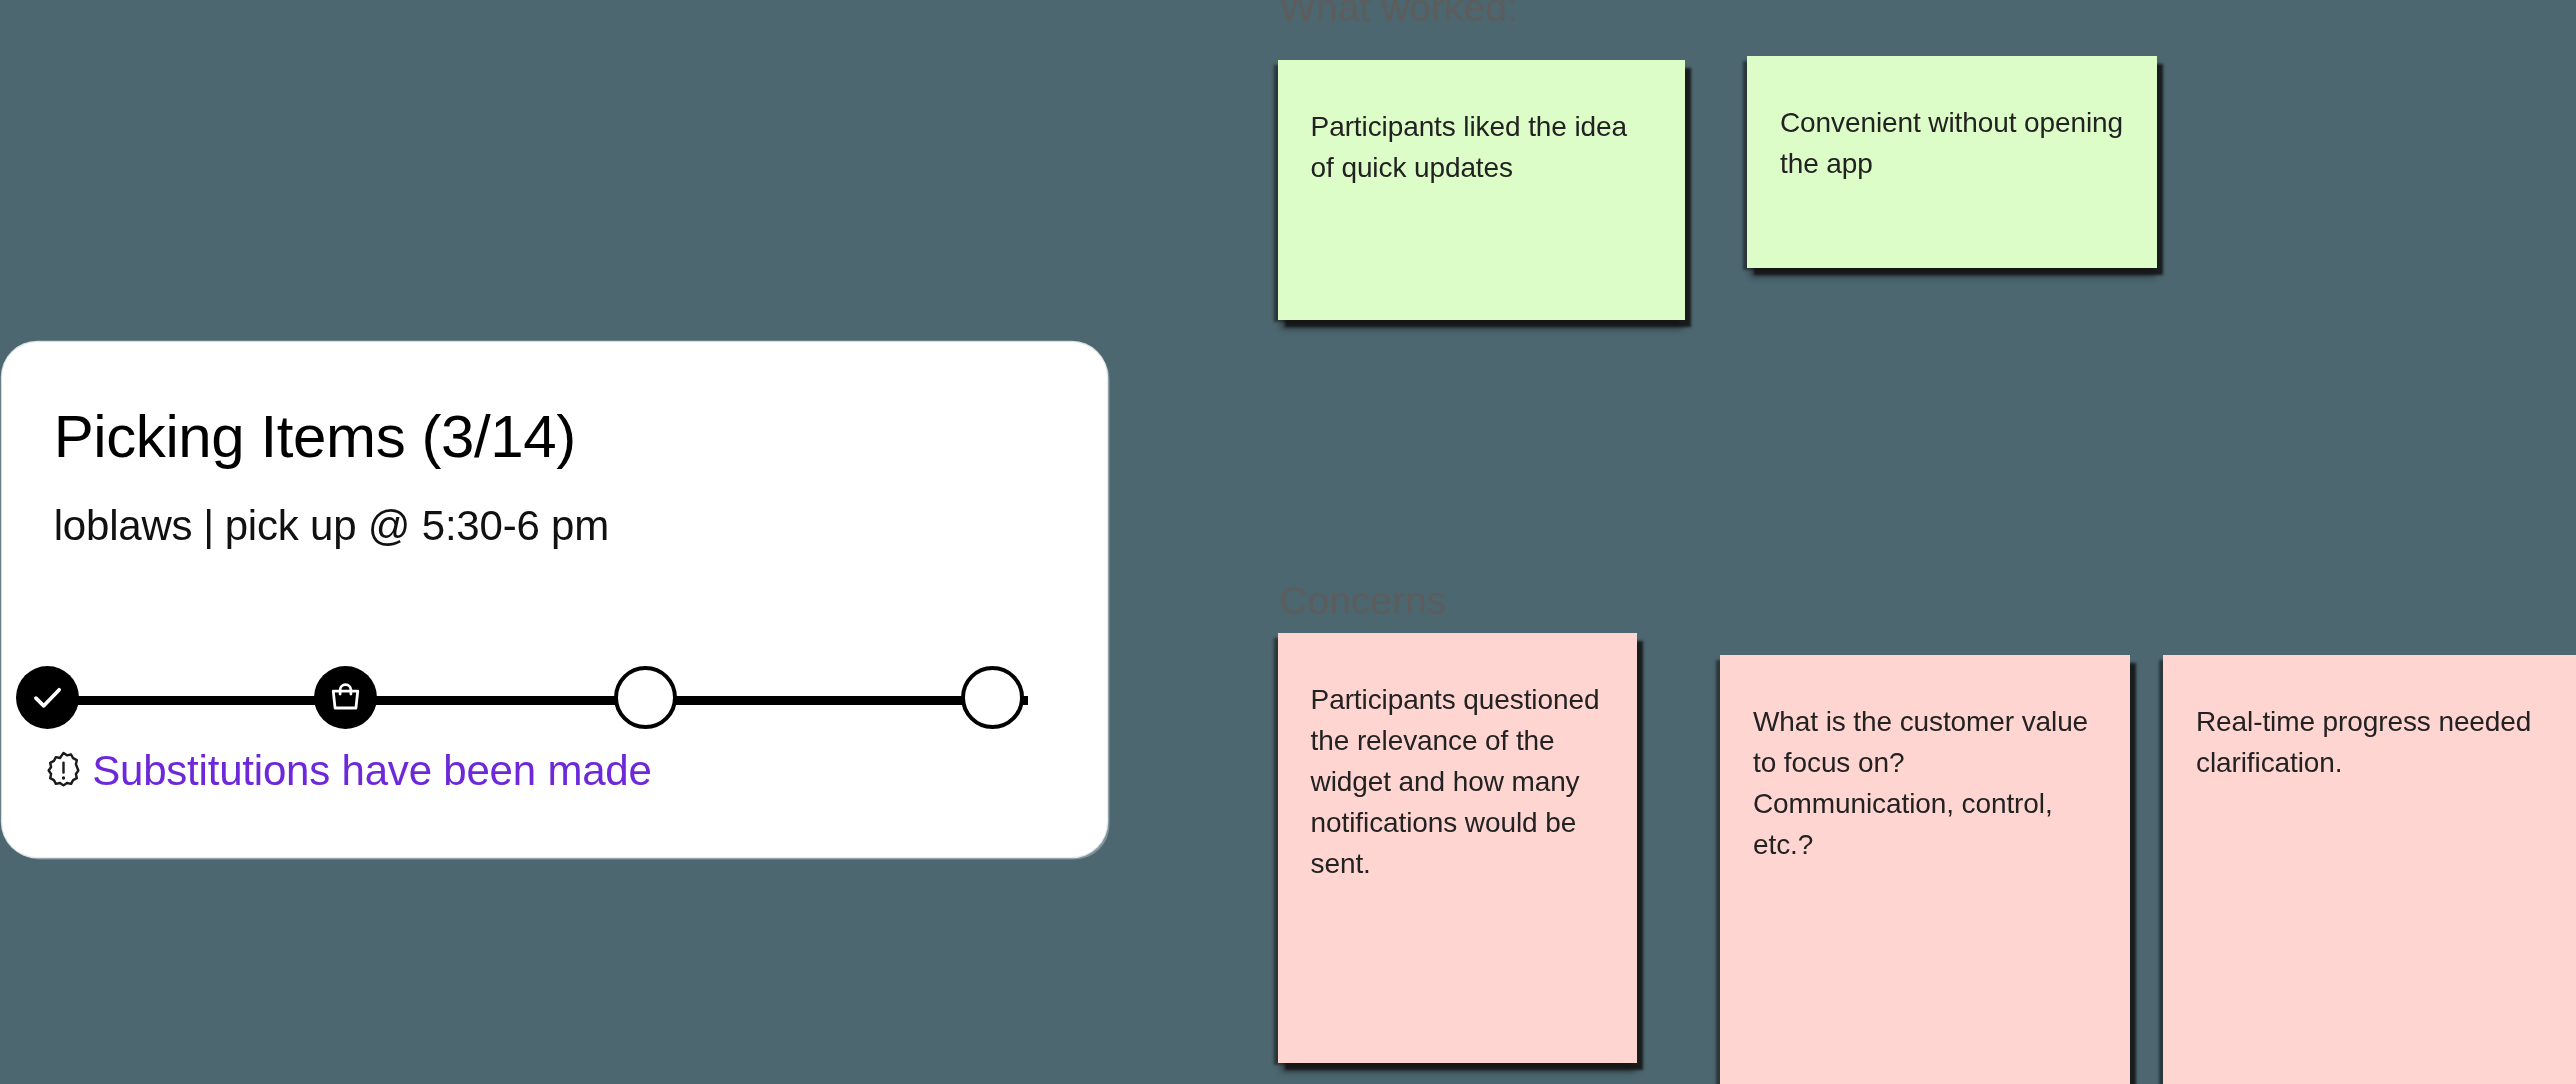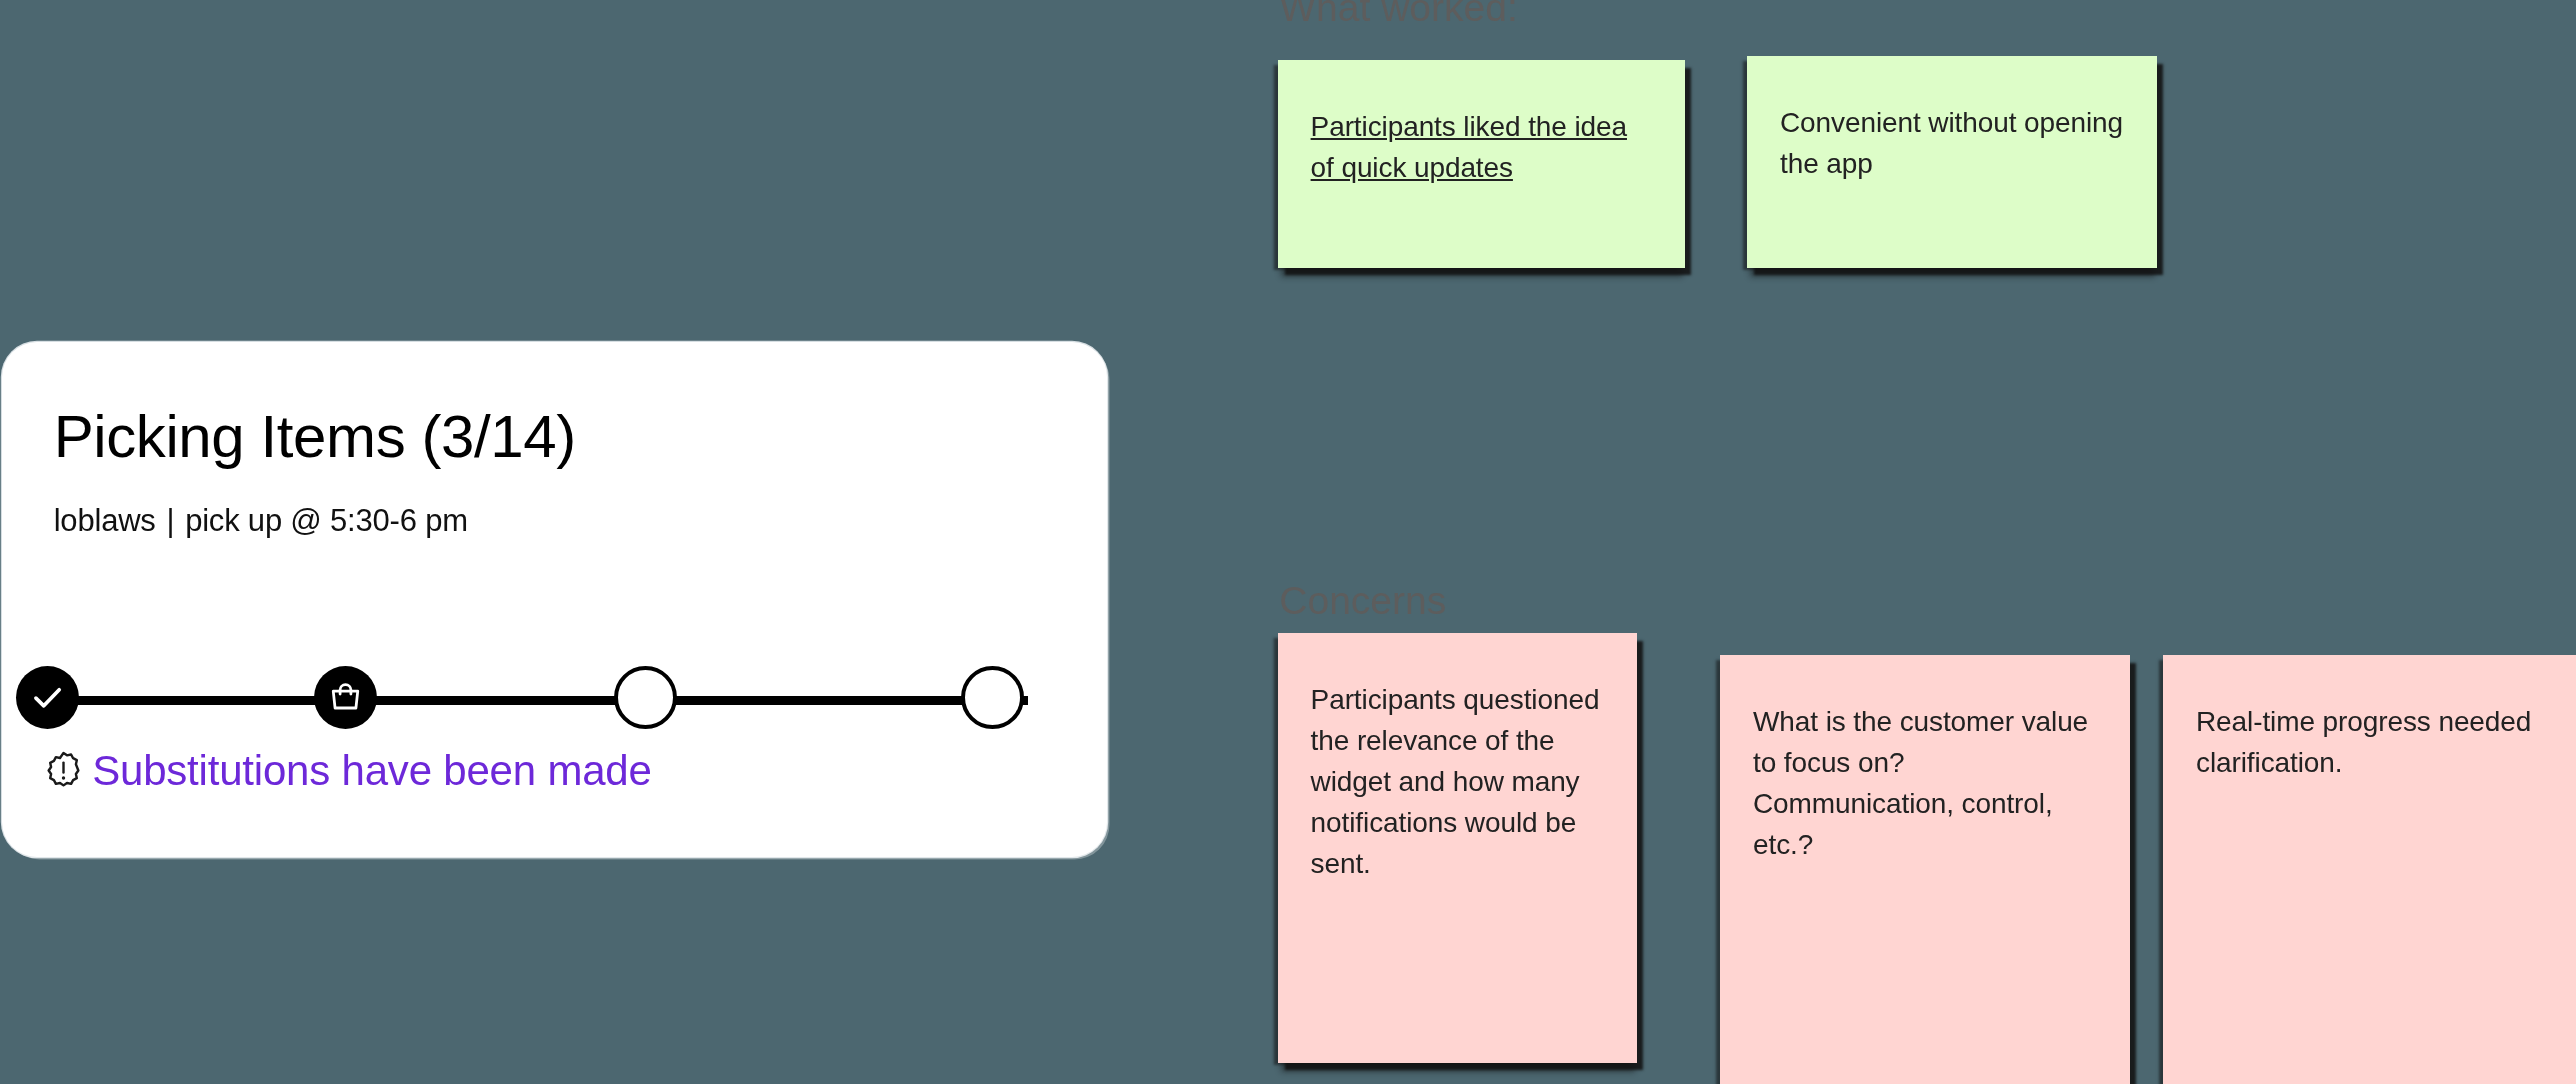--- a/index.html
+++ b/index.html
@@ -49,21 +49,21 @@
     line-height: 1;
     font-weight: 400;
     color: #000000;
     letter-spacing: -0.4px;
     white-space: nowrap;
   }
   .widget-subtitle {
     position: absolute;
     left: 52px;
     top: 163px;
-    font-size: 31px;
+    font-size: 42px;
     line-height: 1;
     font-weight: 400;
     color: #111111;
     letter-spacing: -0.2px;
     white-space: nowrap;
     text-align: center;
   }
   .subtitle-sep {
     display: inline-block;
     padding: 0 10.8px;
@@ -165,21 +165,21 @@
     font-size: 28px;
     line-height: 1.46;
     color: #222222;
     letter-spacing: -0.1px;
     word-wrap: break-word;
   }
   .note-green { background: #ddfdc8; }
   .note-pink  { background: #ffd5d2; }
 
   
-  .n-g-0 { left: 6.6px;   top: 60px;  width: 407px; height: 208px; text-decoration: underline; }
+  .n-g-0 { left: 6.6px;   top: 60px;  width: 407px; height: 260px; }
   .n-g-1 { left: 449px; top: 56px;  width: 410px; height: 212px; margin-left: 27px; }
 
   
   .n-p-0 { left: 6.6px;   top: 633px; width: 359px; height: 430px; }
   .n-p-1 { left: 449px; top: 655px; width: 410px; height: 430px; }
   .n-p-2 { left: 892px;top: 655px; width: 413px; height: 430px; }
 </style>
 </head>
 <body>
 

